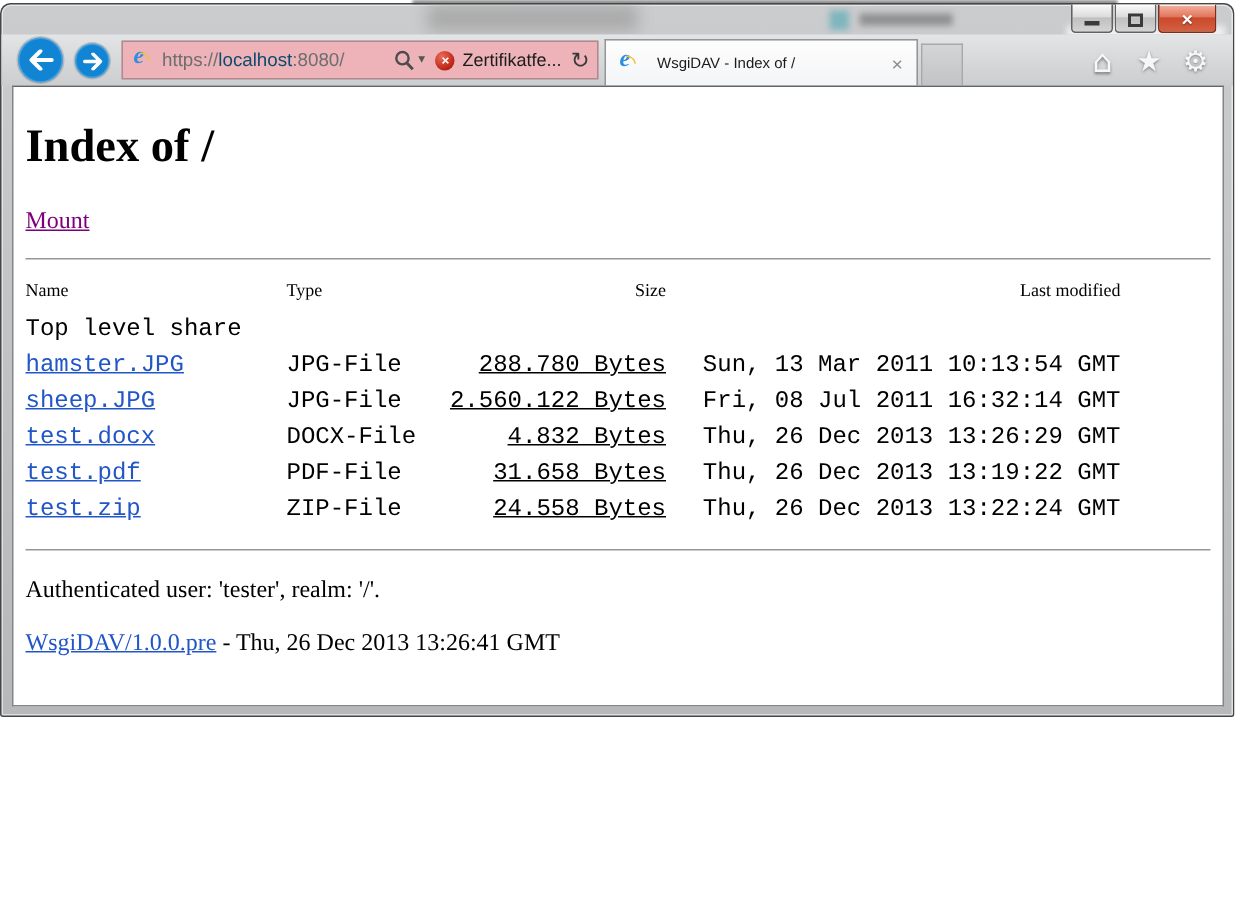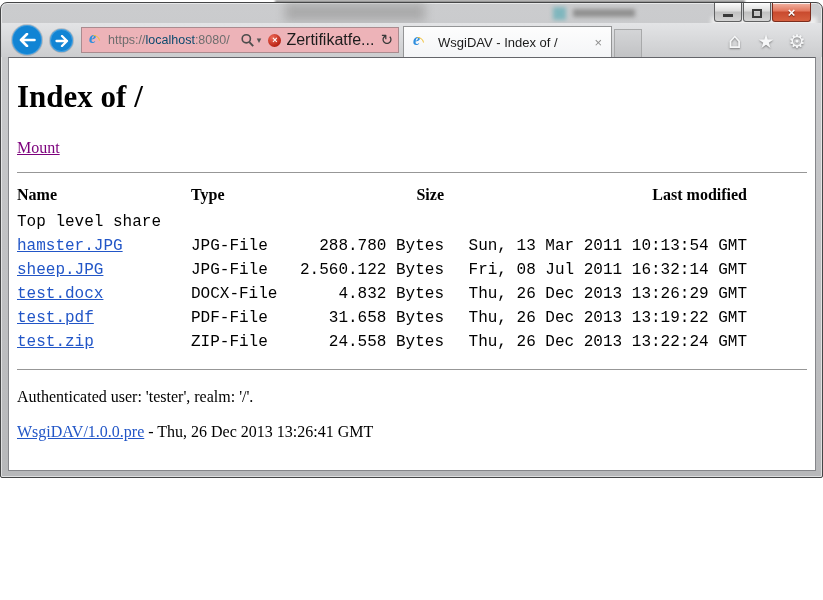--- a/index.html
+++ b/index.html
@@ -62,27 +62,27 @@
   .url .dim { color: #6e6e6e; }
   .url .host { color: #0c4a6e; }
   .addr-spacer { flex: 1 1 auto; }
   .search-btn { display: flex; align-items: center; margin-right: 7px; }
   .caret { font-family: "DejaVu Sans", sans-serif; font-size: 9px; color: #555; margin-left: 2px; }
   .certbtn { display: flex; align-items: center; margin-right: 6px; }
   .certbadge { width: 13px; height: 13px; border-radius: 50%; flex: 0 0 auto;
     background: radial-gradient(circle at 35% 30%, #ee6a58, #b51e10 75%);
     color: #fff; font-size: 9px; font-weight: bold; line-height: 13px; text-align: center;
     margin-right: 5px; }
-  .certlabel { font-size: 16px; color: #1c1c1c; white-space: nowrap; }
+  .certlabel { font-size: 12px; color: #1c1c1c; white-space: nowrap; }
   .refresh { font-family: "DejaVu Sans", sans-serif; font-size: 15px; color: #3a3a3a; line-height: 15px; }
 
   .tab { position: absolute; left: 402px; top: 3px; width: 209px; height: 31px;
     background: linear-gradient(#fdfdfd, #f4f5f7); border: 1px solid #949596; border-bottom: none;
     display: flex; align-items: center; padding: 0 7px; }
-  .tab-title { font-size: 13px; color: #1c1c1c; margin-left: 6px; white-space: nowrap;
+  .tab-title { font-size: 10px; color: #1c1c1c; margin-left: 6px; white-space: nowrap;
     overflow: hidden; flex: 1 1 auto; }
   .tab-close { color: #8d8d8d; font-size: 13px; line-height: 13px; padding: 0 2px; }
   .newtab { position: absolute; left: 613px; top: 6px; width: 28px; height: 28px;
     background: linear-gradient(#d4d5d7, #c2c3c5); border: 1px solid #a8a9aa; border-bottom: none; }
 
   .cmdicons { position: absolute; right: 13px; top: 6px; display: flex; gap: 7px; }
   .cmdbtn { width: 24px; height: 24px; display: flex; align-items: center; justify-content: center;
     font-family: "DejaVu Sans", sans-serif; color: #f6f7f8;
     text-shadow: 0 1px 2px rgba(40,40,40,.55); }
   .cmdbtn.home { font-size: 21px; }
@@ -95,28 +95,28 @@
     font-family: "Liberation Serif", "DejaVu Serif", serif; font-size: 16px; color: #000; }
 
   h1.pagetitle { font-size: 31px; font-weight: bold; margin: 21px 8px 24px; }
   .mount-line { margin: 15px 8px; }
   a { text-decoration: underline; }
   a.visited { color: #7c007c; }
   a.link { color: #2256c7; }
   hr.rule { border: none; border-top: 1px solid #979797; height: 0; margin: 15px 8px 0; }
 
   table.listing { margin: 13px 8px 0; border-collapse: collapse; table-layout: fixed; width: 730px; }
-  table.listing th { font-family: "Liberation Serif", "DejaVu Serif", serif; font-size: 16px;
-    font-weight: bold; padding: 0 0 6px; white-space: nowrap; }
+  table.listing th { font-family: "Liberation Serif", "DejaVu Serif", serif; font-size: 12px;
+    font-weight: normal; padding: 0 0 6px; white-space: nowrap; }
   th.c-name, th.c-type { text-align: left; }
   th.c-size, th.c-mod  { text-align: right; }
   table.listing td { font-family: "Liberation Mono", "DejaVu Sans Mono", monospace;
     font-size: 16px; height: 24px; padding: 0; white-space: nowrap; vertical-align: middle; }
   td.t-name, td.t-type { text-align: left; }
-  td.t-size { text-align: right; }
+  td.t-size { text-align: right; text-decoration: underline; }
   td.t-mod  { text-align: right; padding-right: 13px; }
   td.t-note { font-family: "Liberation Mono", "DejaVu Sans Mono", monospace; margin-left: 17px; }
   td.t-name a { color: #2256c7; }
 
   .auth-line { margin: 18px 8px 0; }
   .footer-line { margin: 17px 8px 0; }
 </style>
 </head>
 <body>
 

